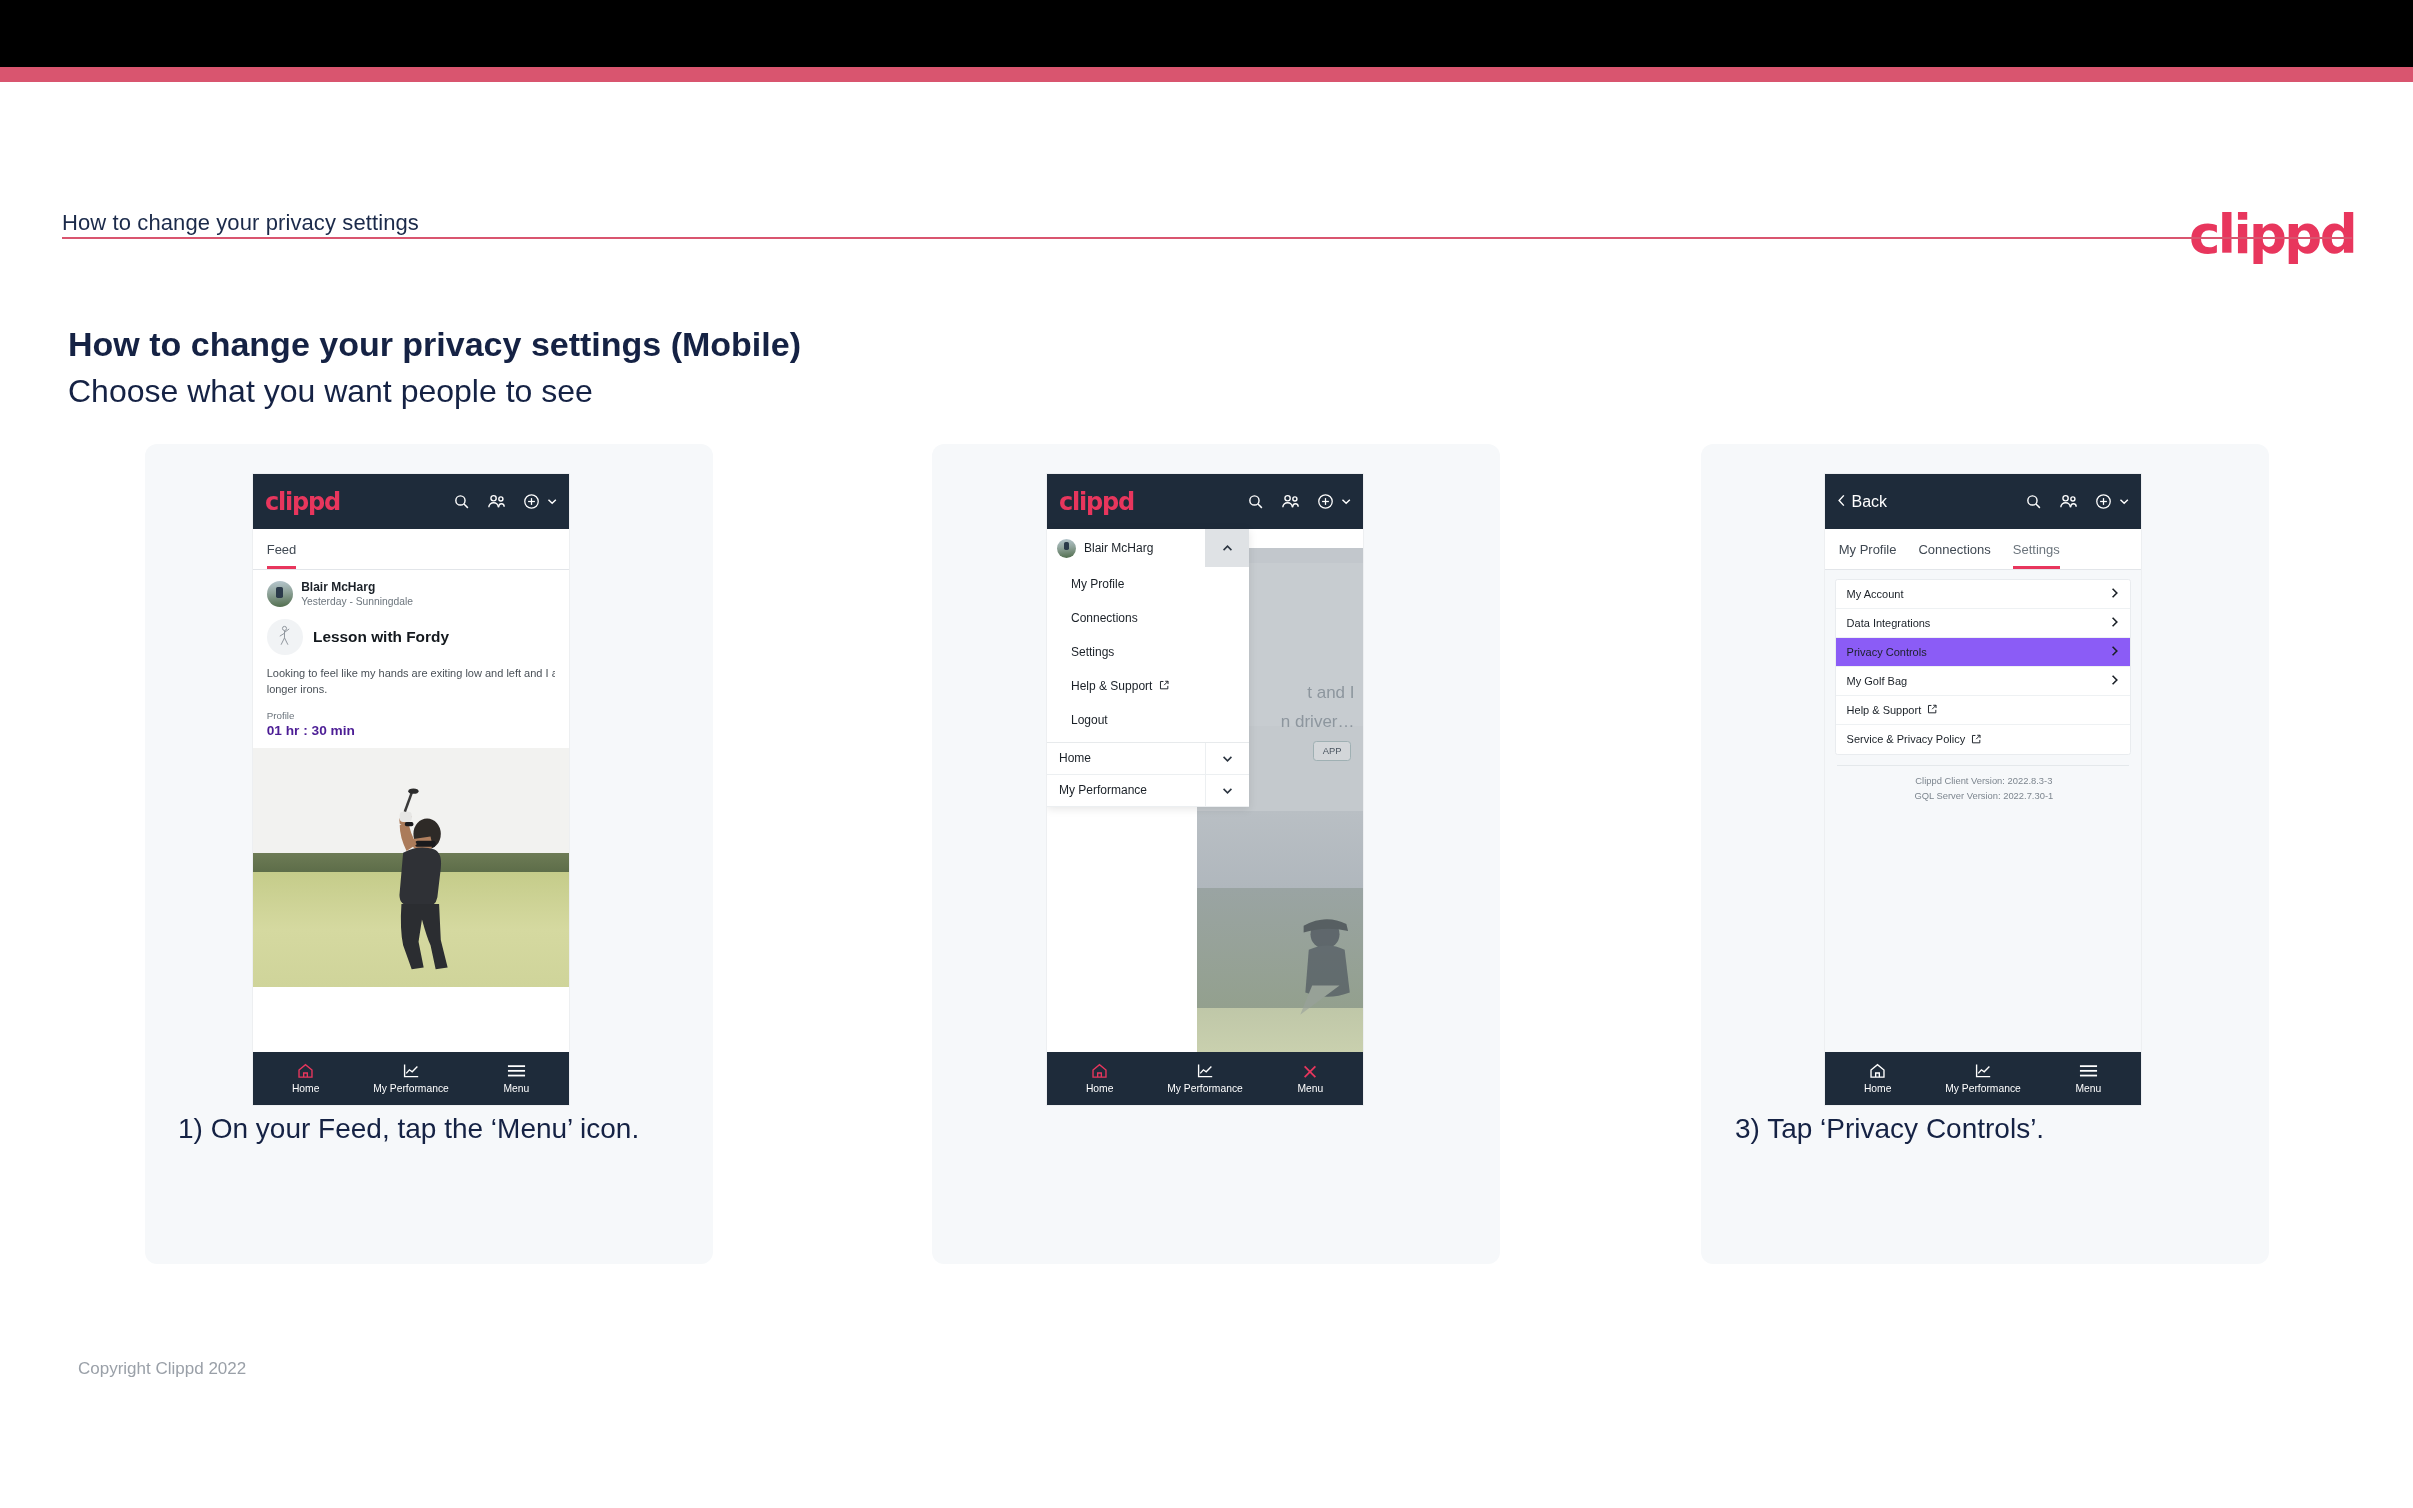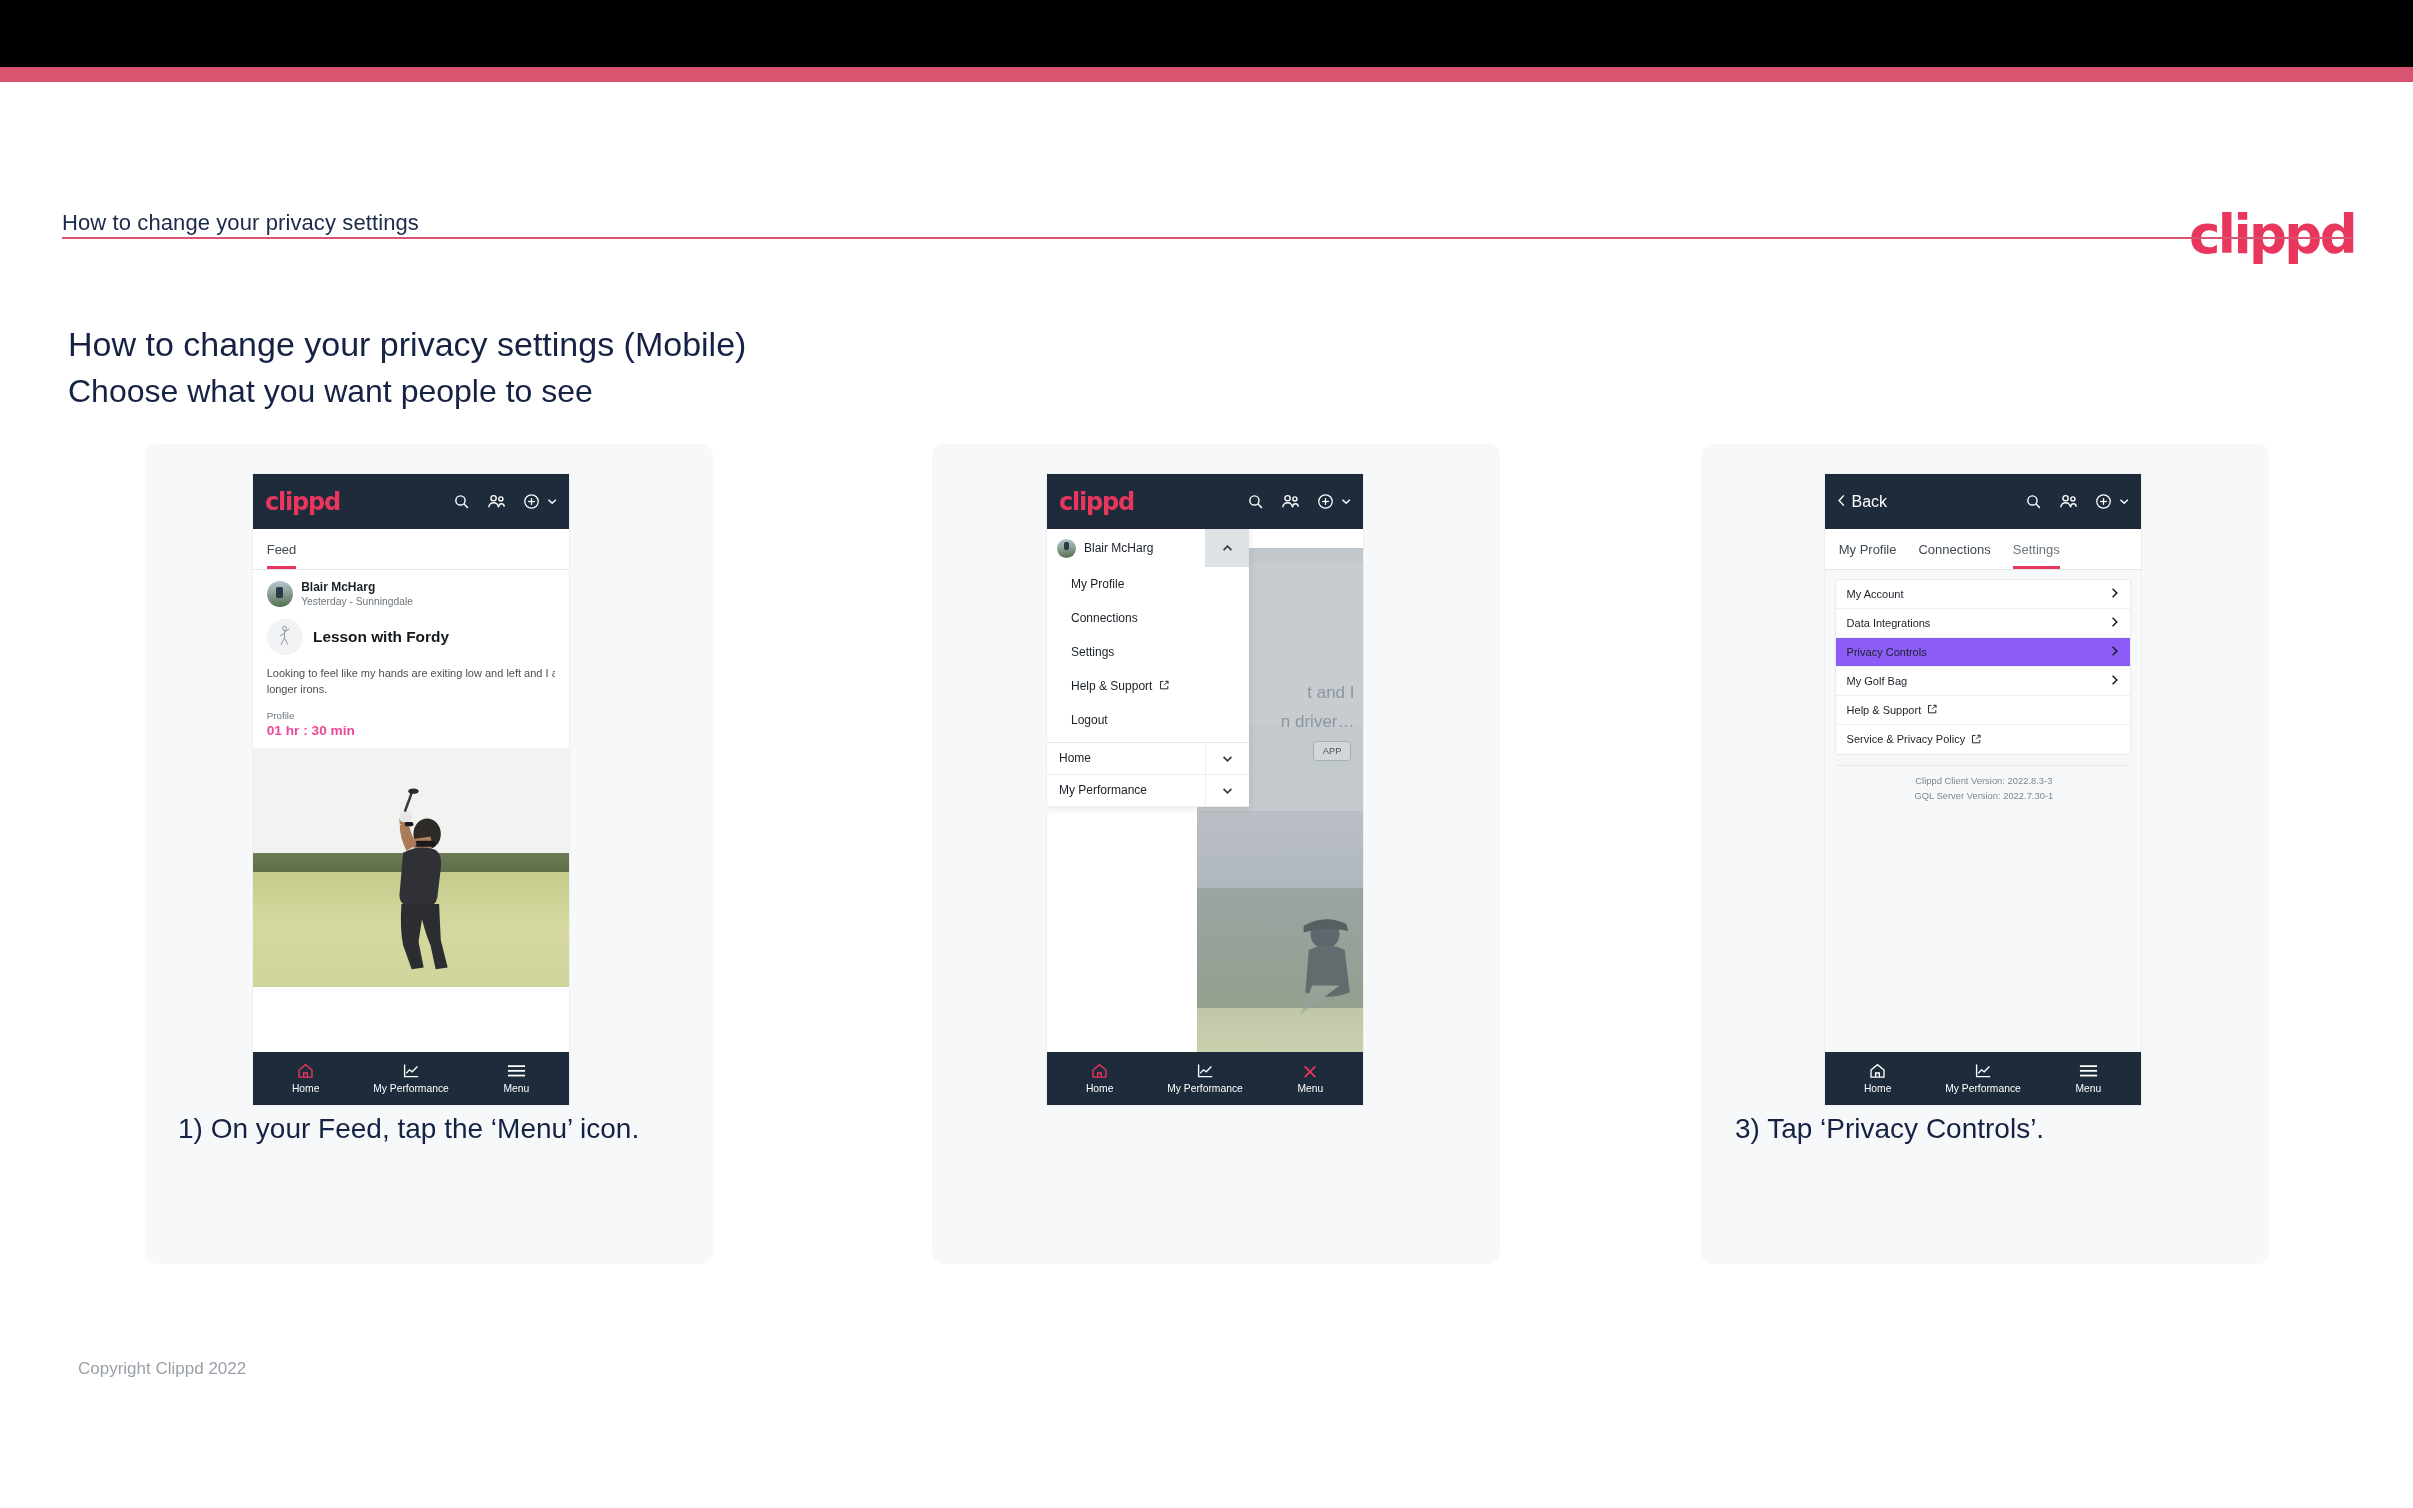--- a/index.html
+++ b/index.html
@@ -26,21 +26,21 @@
     font-size:53px; font-weight:bold; color:#e8365d;
     letter-spacing:-2.6px; line-height:1; font-family:"DejaVu Sans", sans-serif;
   }
   .header-rule {
     position:absolute; left:62px; top:237px; width:2290px; height:1.7px; background:#d9556f;
   }
 
   
   .main-title {
     position:absolute; left:68px; top:325px;
-    font-size:34px; font-weight:normal; color:#152244; white-space:nowrap;
+    font-size:34px; font-weight:bold; color:#152244; white-space:nowrap;
   }
   .sub-title {
     position:absolute; left:68px; top:373px;
     font-size:32px; font-weight:normal; color:#152244; white-space:nowrap;
   }
 
   
   .cards { position:absolute; left:0; top:444px; width:100%; height:820px; }
   .card {
     position:absolute; top:0; width:568px; height:820px;
@@ -105,21 +105,21 @@
   .lesson-icon {
     width:36px; height:36px; border-radius:50%; background:#f1f3f5; flex:none;
     display:flex; align-items:center; justify-content:center;
   }
   .lesson-title { font-size:15.4px; font-weight:bold; color:#13181d; }
 
   .post-body { margin-top:11px; font-size:11px; color:#495057; line-height:1.45;
                white-space:nowrap; overflow:hidden; }
   .post-body .l2 { display:block; }
   .dur-label { margin-top:12px; font-size:9.8px; color:#6c757d; }
-  .dur-value { font-size:13.7px; font-weight:bold; color:#ec4899; margin-top:1.7px; }
+  .dur-value { font-size:13.7px; font-weight:bold; color:#4c1d95; margin-top:1.7px; }
 
   .post-photo {
     margin-top:10.3px; height:239px; width:100%;
     background:
       linear-gradient(to bottom,
         #f2f2f0 0%, #f2f2f0 44%,
         #6d7b55 44%, #5d6d49 52%,
         #c5cc8a 52%, #d5d9a0 76%,
         #cfd49a 100%);
     position:relative; overflow:hidden;

